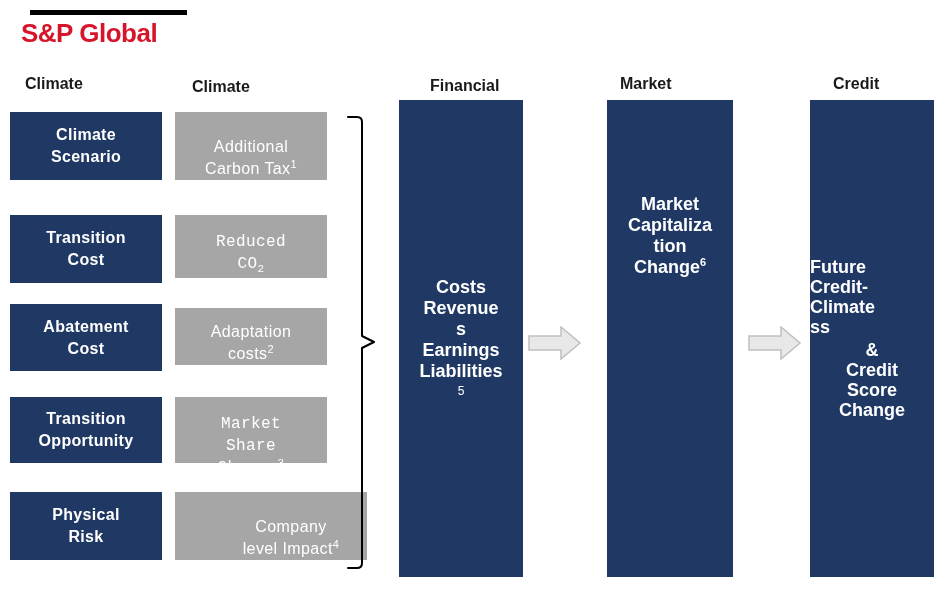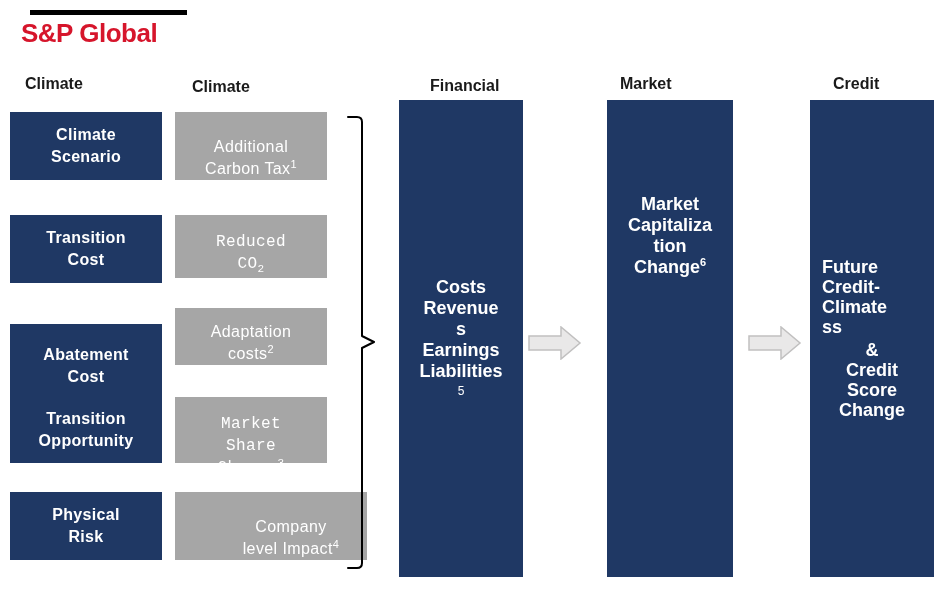--- a/index.html
+++ b/index.html
@@ -38,21 +38,21 @@
   .pillar {
     position:absolute; top:100px; height:477px; background:var(--navy,#1F3864);
     color:#fff; font-weight:bold; font-size:18px; line-height:21px; text-align:center;
     box-sizing:border-box;
   }
   .pillar .l { display:block; }
   .pillar-financial { left:399px; width:124px; display:flex; flex-direction:column; justify-content:center; }
   .pillar-financial .foot { font-size:12px; line-height:18px; font-weight:normal; }
   .pillar-market { left:607px; width:126px; padding-top:94px; }
   .pillar-credit { left:810px; width:124px; display:flex; flex-direction:column; justify-content:center; line-height:20px; }
-  .pillar-credit .grp-left { text-align:left; padding-left:12px; }
+  .pillar-credit .grp-left { text-align:left; }
   .pillar-credit .grp-center { text-align:center; margin-top:3px; }
   
   .arrow { position:absolute; top:326px; width:54px; height:34px; }
   .arrow polygon { fill:var(--arrow_fill,#E9E8E8); stroke:var(--arrow_stroke,#C1C0C0); stroke-width:1.5; }
   .arrow-1 { left:528px; }
   .arrow-2 { left:748px; }
 </style>
 </head>
 <body>
 
@@ -81,21 +81,21 @@
   <div class="navybox" style="top:215px; height:68px;">
     <span class="l">Transition</span>
     <span class="l">Cost</span>
   </div>
   <div class="graybox clip3" style="top:215px; height:63px;">
     <span class="l">Reduced</span>
     <span class="l"><span>CO</span><sub>2</sub></span>
     <span class="l">emissions</span>
   </div>
 
-  <div class="navybox" style="top:324px; height:83px;">
+  <div class="navybox" style="top:304px; height:67px;">
     <span class="l">Abatement</span>
     <span class="l">Cost</span>
   </div>
   <div class="graybox center" style="top:308px; height:57px;">
     <span class="l">Adaptation</span>
     <span class="l"><span>costs</span><sup>2</sup></span>
   </div>
 
   <div class="navybox" style="top:397px; height:66px;">
     <span class="l">Transition</span>

